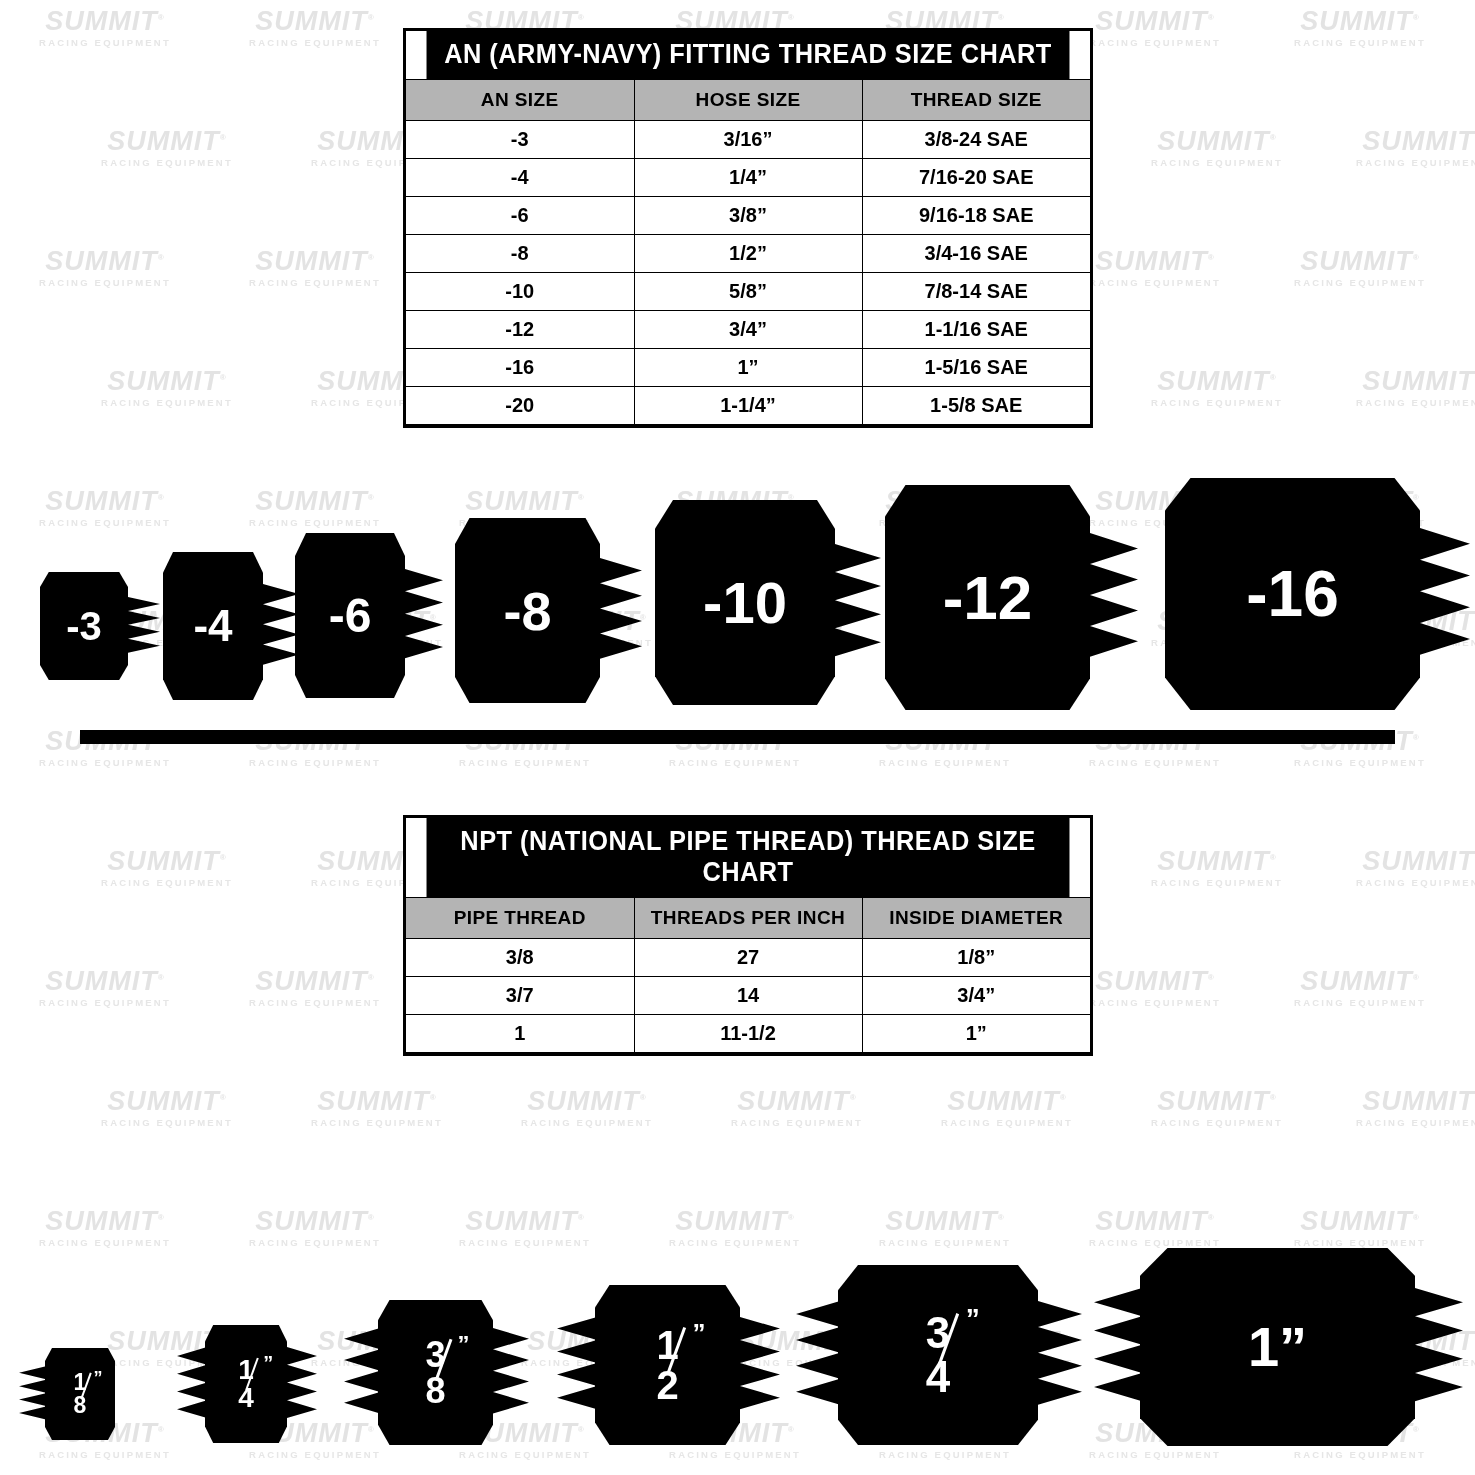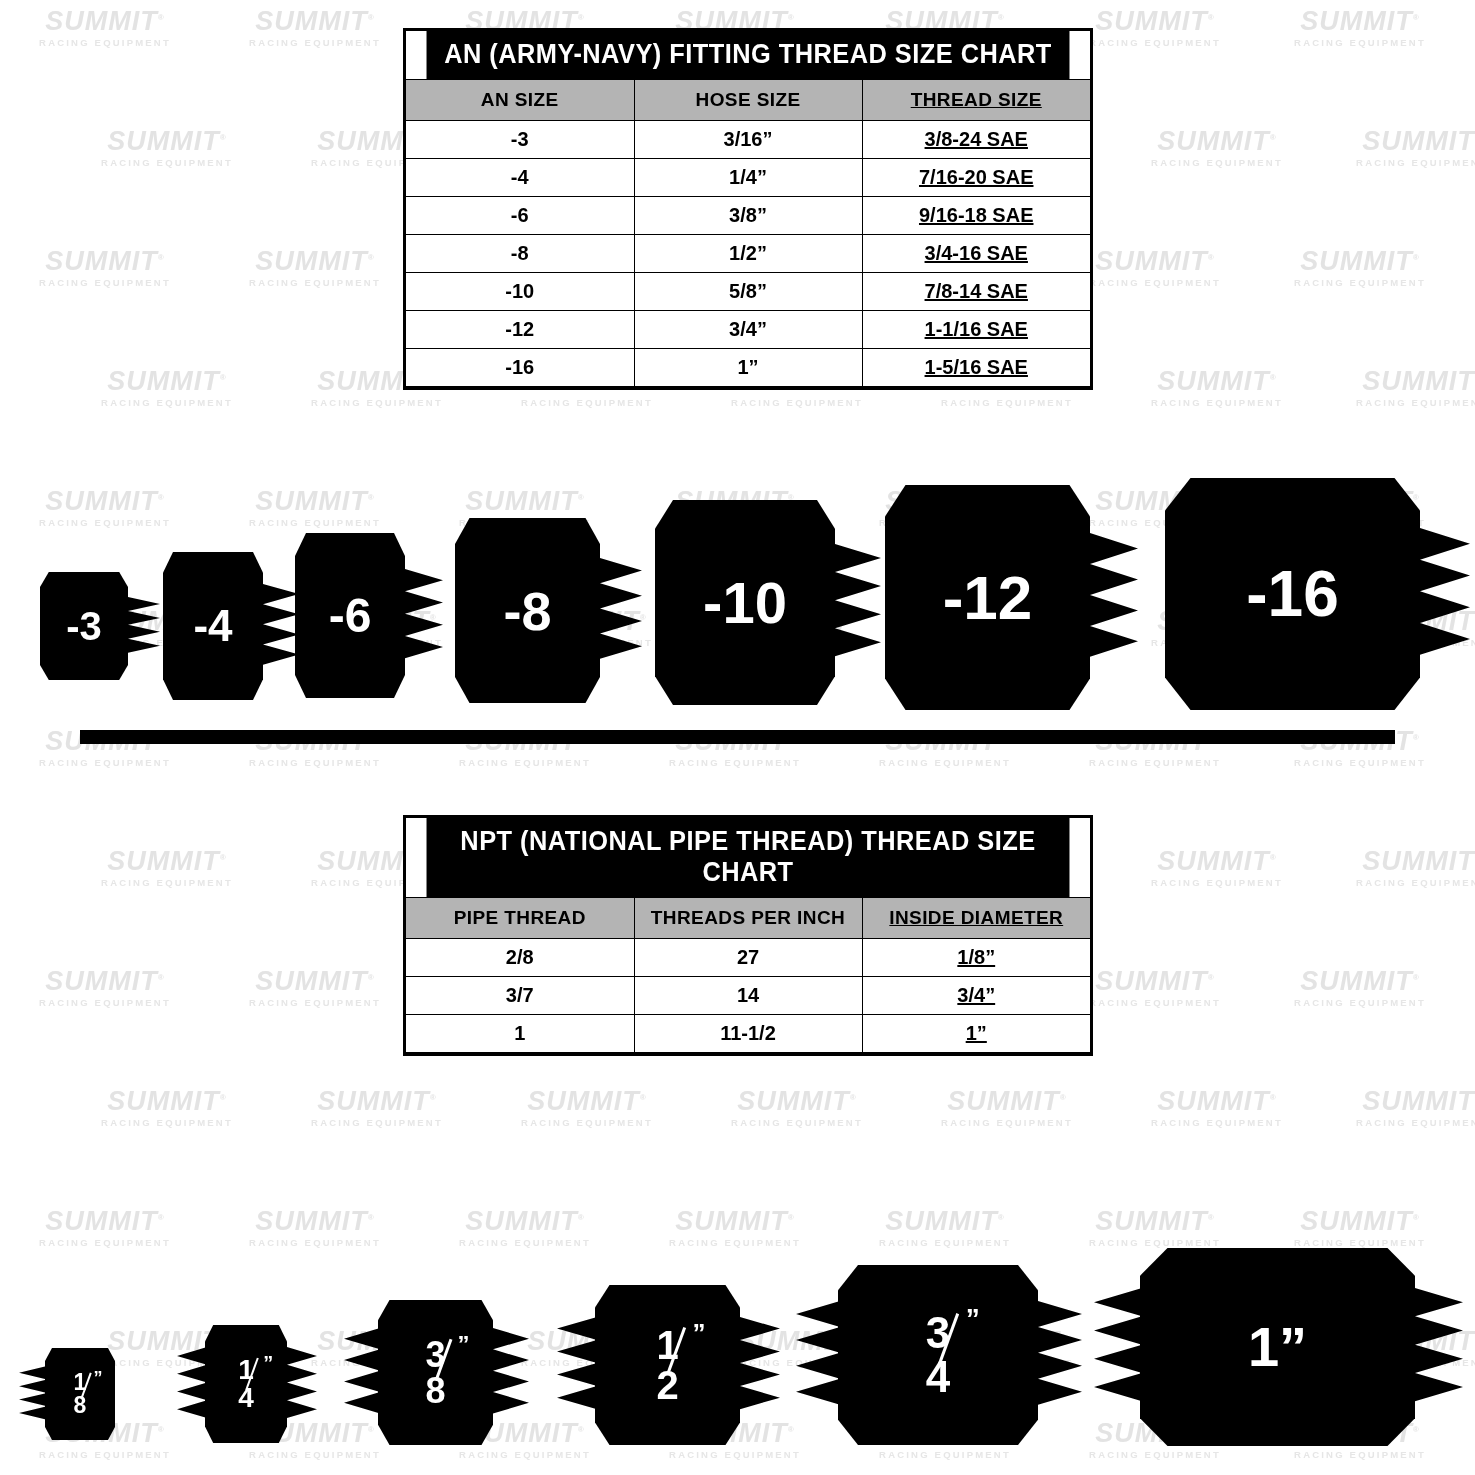--- a/index.html
+++ b/index.html
@@ -95,21 +95,21 @@
     font-size: 20px;
     font-weight: bold;
     text-align: center;
     padding: 7px 0 7px 0;
     border: 1.5px solid #000;
     background: #fff;
   }
   table.grid tr td:first-child,
   table.grid tr th:first-child { border-left: none; }
   table.grid tr td:last-child,
-  table.grid tr th:last-child { border-right: none; text-decoration: underline; }
+  table.grid tr th:last-child { border-right: none; }
 
   
   .divider {
     position: absolute;
     background: #000;
   }
 
   
   .nut {
     position: absolute;
@@ -567,20 +567,25 @@
         <tr>
           <td>-12</td>
           <td>3/4”</td>
           <td>1-1/16 SAE</td>
         </tr>
         <tr>
           <td>-16</td>
           <td>1”</td>
           <td>1-5/16 SAE</td>
         </tr>
+        <tr>
+          <td>-20</td>
+          <td>1-1/4”</td>
+          <td>1-5/8 SAE</td>
+        </tr>
       </tbody>
     </table>
   </div>
 
   <div class="nut" style="left:40px; top:572px; width:88px; height:108px;">
     <div class="body"></div>
     <div class="zig" style="left:88px; top:25px; bottom:25px; width:32px;
                 clip-path: polygon(0 0,100% 12%,0 24%,100% 36%,0 48%,100% 60%,0 72%,100% 84%,0 96%,0 100%);"></div>
     <span class="label" style="font-size:40px;">-3</span>
   </div>
@@ -634,21 +639,21 @@
     <table class="grid">
       <thead>
         <tr>
           <th>PIPE THREAD</th>
           <th>THREADS PER INCH</th>
           <th>INSIDE DIAMETER</th>
         </tr>
       </thead>
       <tbody>
         <tr>
-          <td>2/8</td>
+          <td>3/8</td>
           <td>27</td>
           <td>1/8”</td>
         </tr>
         <tr>
           <td>3/7</td>
           <td>14</td>
           <td>3/4”</td>
         </tr>
         <tr>
           <td>1</td>

